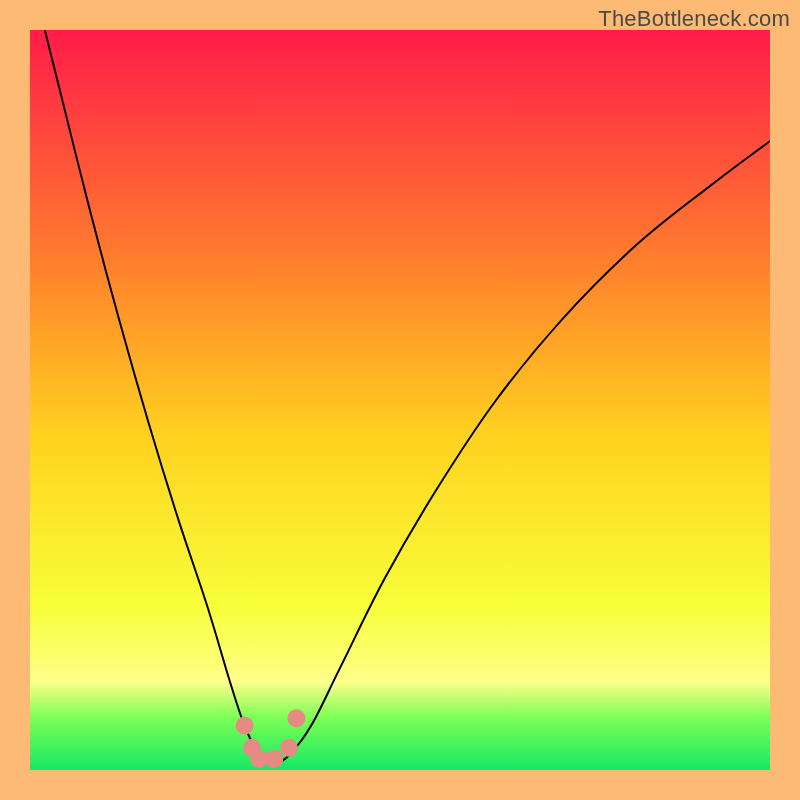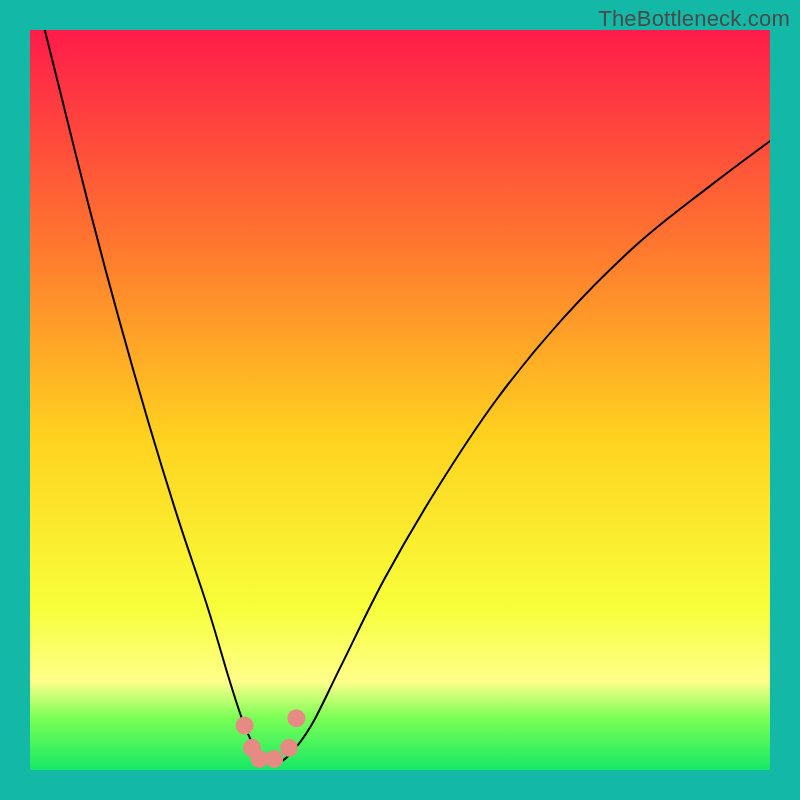--- a/index.html
+++ b/index.html
@@ -9,21 +9,21 @@
     height: 800px;
     background: #000;
     font-family: Arial, Helvetica, sans-serif;
   }
   .frame {
     position: absolute;
     top: 0;
     left: 0;
     width: 800px;
     height: 800px;
-    background: #14b8a6;
+    background: #fdba74;
   }
   .attribution {
     position: absolute;
     top: 6px;
     right: 10px;
     color: #4a4a4a;
     font-size: 22px;
     font-weight: 500;
     letter-spacing: 0.2px;
   }

